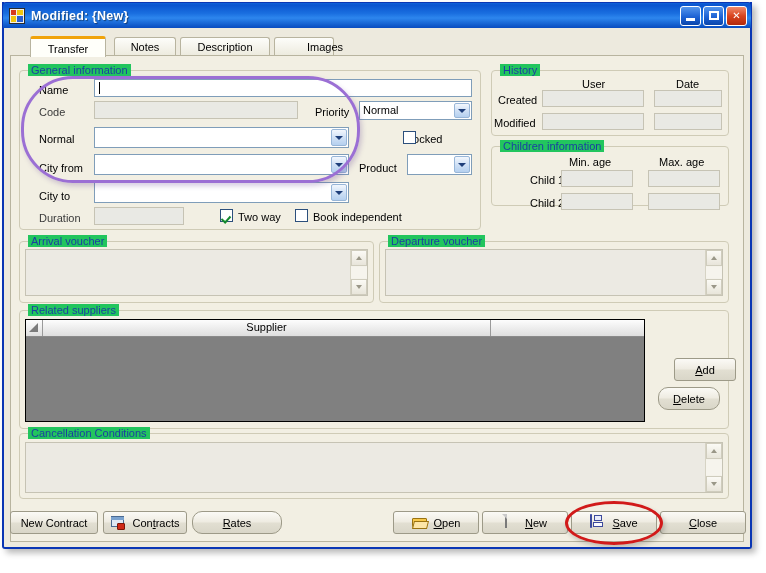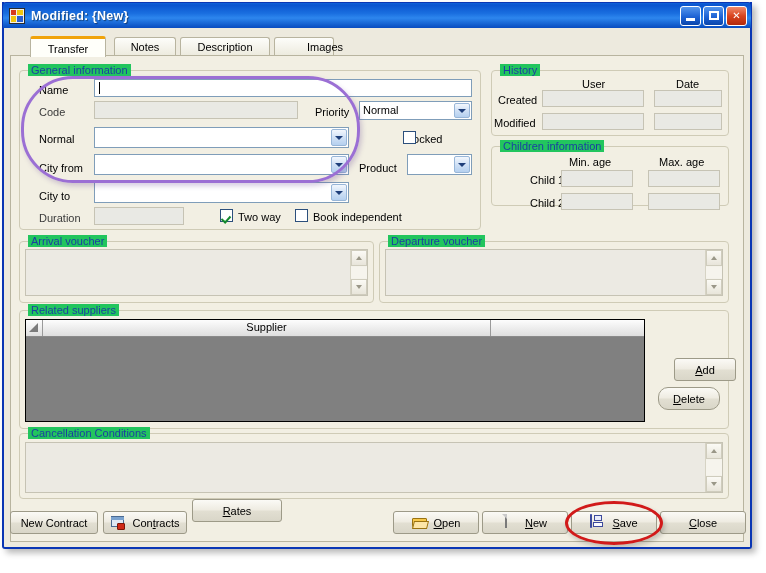--- a/index.html
+++ b/index.html
@@ -312,21 +312,21 @@
     <span>New Contract</span>
   </div>
   <div class="btn" style="left:99px;top:483px;width:84px;">
     <span class="bi ic-contracts">
       <span class="scr"></span>
         <span class="scr2"></span>
         <span class="dot"></span>
     </span>
     <span>Con<u>t</u>racts</span>
   </div>
-  <div class="btn" style="left:188px;top:471px;width:90px;">
+  <div class="btn" style="left:188px;top:483px;width:90px;border-radius:10px;">
     <span><u>R</u>ates</span>
   </div>
 
   <div class="btn" style="left:389px;top:483px;width:86px;">
     <span class="bi ic-folder">
       <span class="back"></span>
         <span class="front"></span>
     </span>
     <span><u>O</u>pen</span>
   </div>

